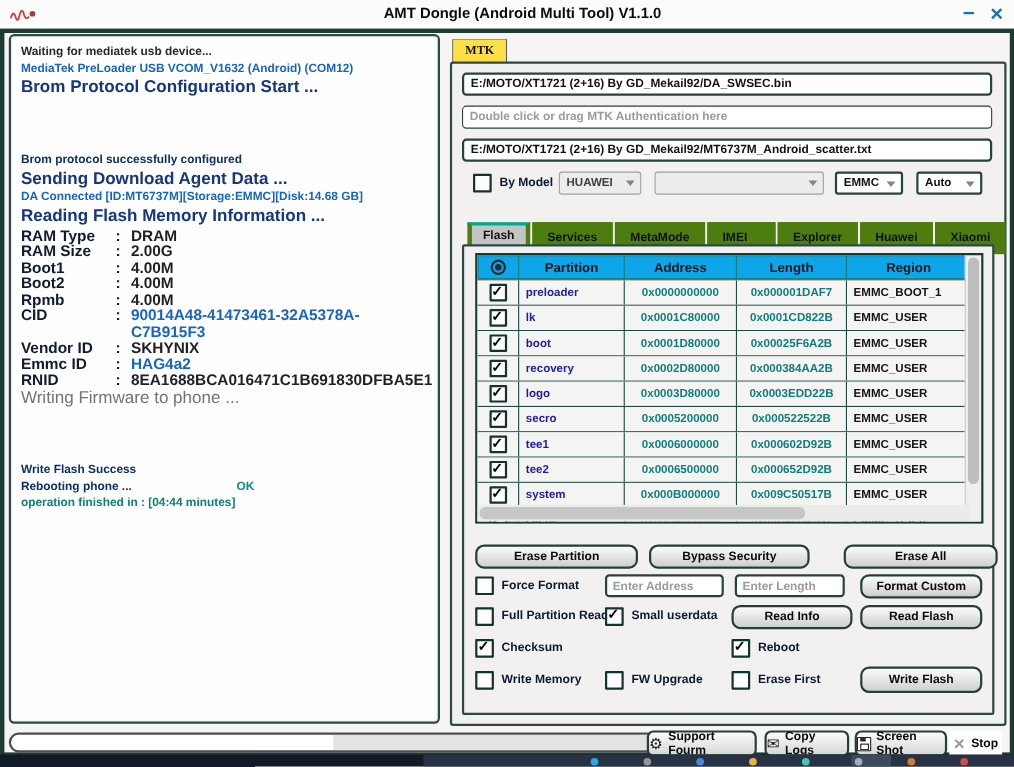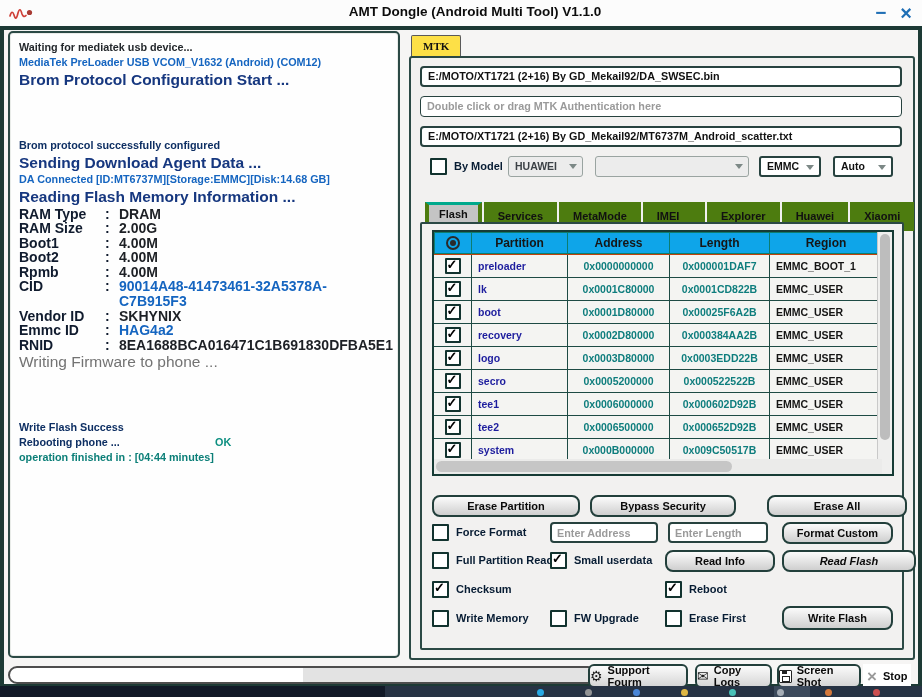--- a/index.html
+++ b/index.html
@@ -338,21 +338,21 @@
   <span class="cbl" style="left:45px;top:468px;">Force Format</span>
   <input class="tin" style="left: 139px; top: 464px; width: 108px;" placeholder="Enter Address">
   <input class="tin" style="left: 257px; top: 464px; width: 100px;" placeholder="Enter Length">
   <div class="btn" style="left:371px;top:464px;width:111px;">Format Custom</div>
 
   <span class="cb" style="left:21px;top:494px;"></span>
   <span class="cbl" style="left:45px;top:496px;">Full Partition Read</span>
   <span class="cb on" style="left:139px;top:494px;"></span>
   <span class="cbl" style="left:163px;top:496px;">Small userdata</span>
   <div class="btn" style="left:254px;top:492px;width:110px;">Read Info</div>
-  <div class="btn" style="left:371px;top:492px;width:134px;font-style:italic;">Read Flash</div>
+  <div class="btn" style="left:371px;top:492px;width:111px;">Read Flash</div>
 
   <span class="cb on" style="left:21px;top:523px;"></span>
   <span class="cbl" style="left:45px;top:525px;">Checksum</span>
   <span class="cb on" style="left:254px;top:523px;"></span>
   <span class="cbl" style="left:278px;top:525px;">Reboot</span>
 
   <span class="cb" style="left:21px;top:552px;"></span>
   <span class="cbl" style="left:45px;top:554px;">Write Memory</span>
   <span class="cb" style="left:139px;top:552px;"></span>
   <span class="cbl" style="left:163px;top:554px;">FW Upgrade</span>

